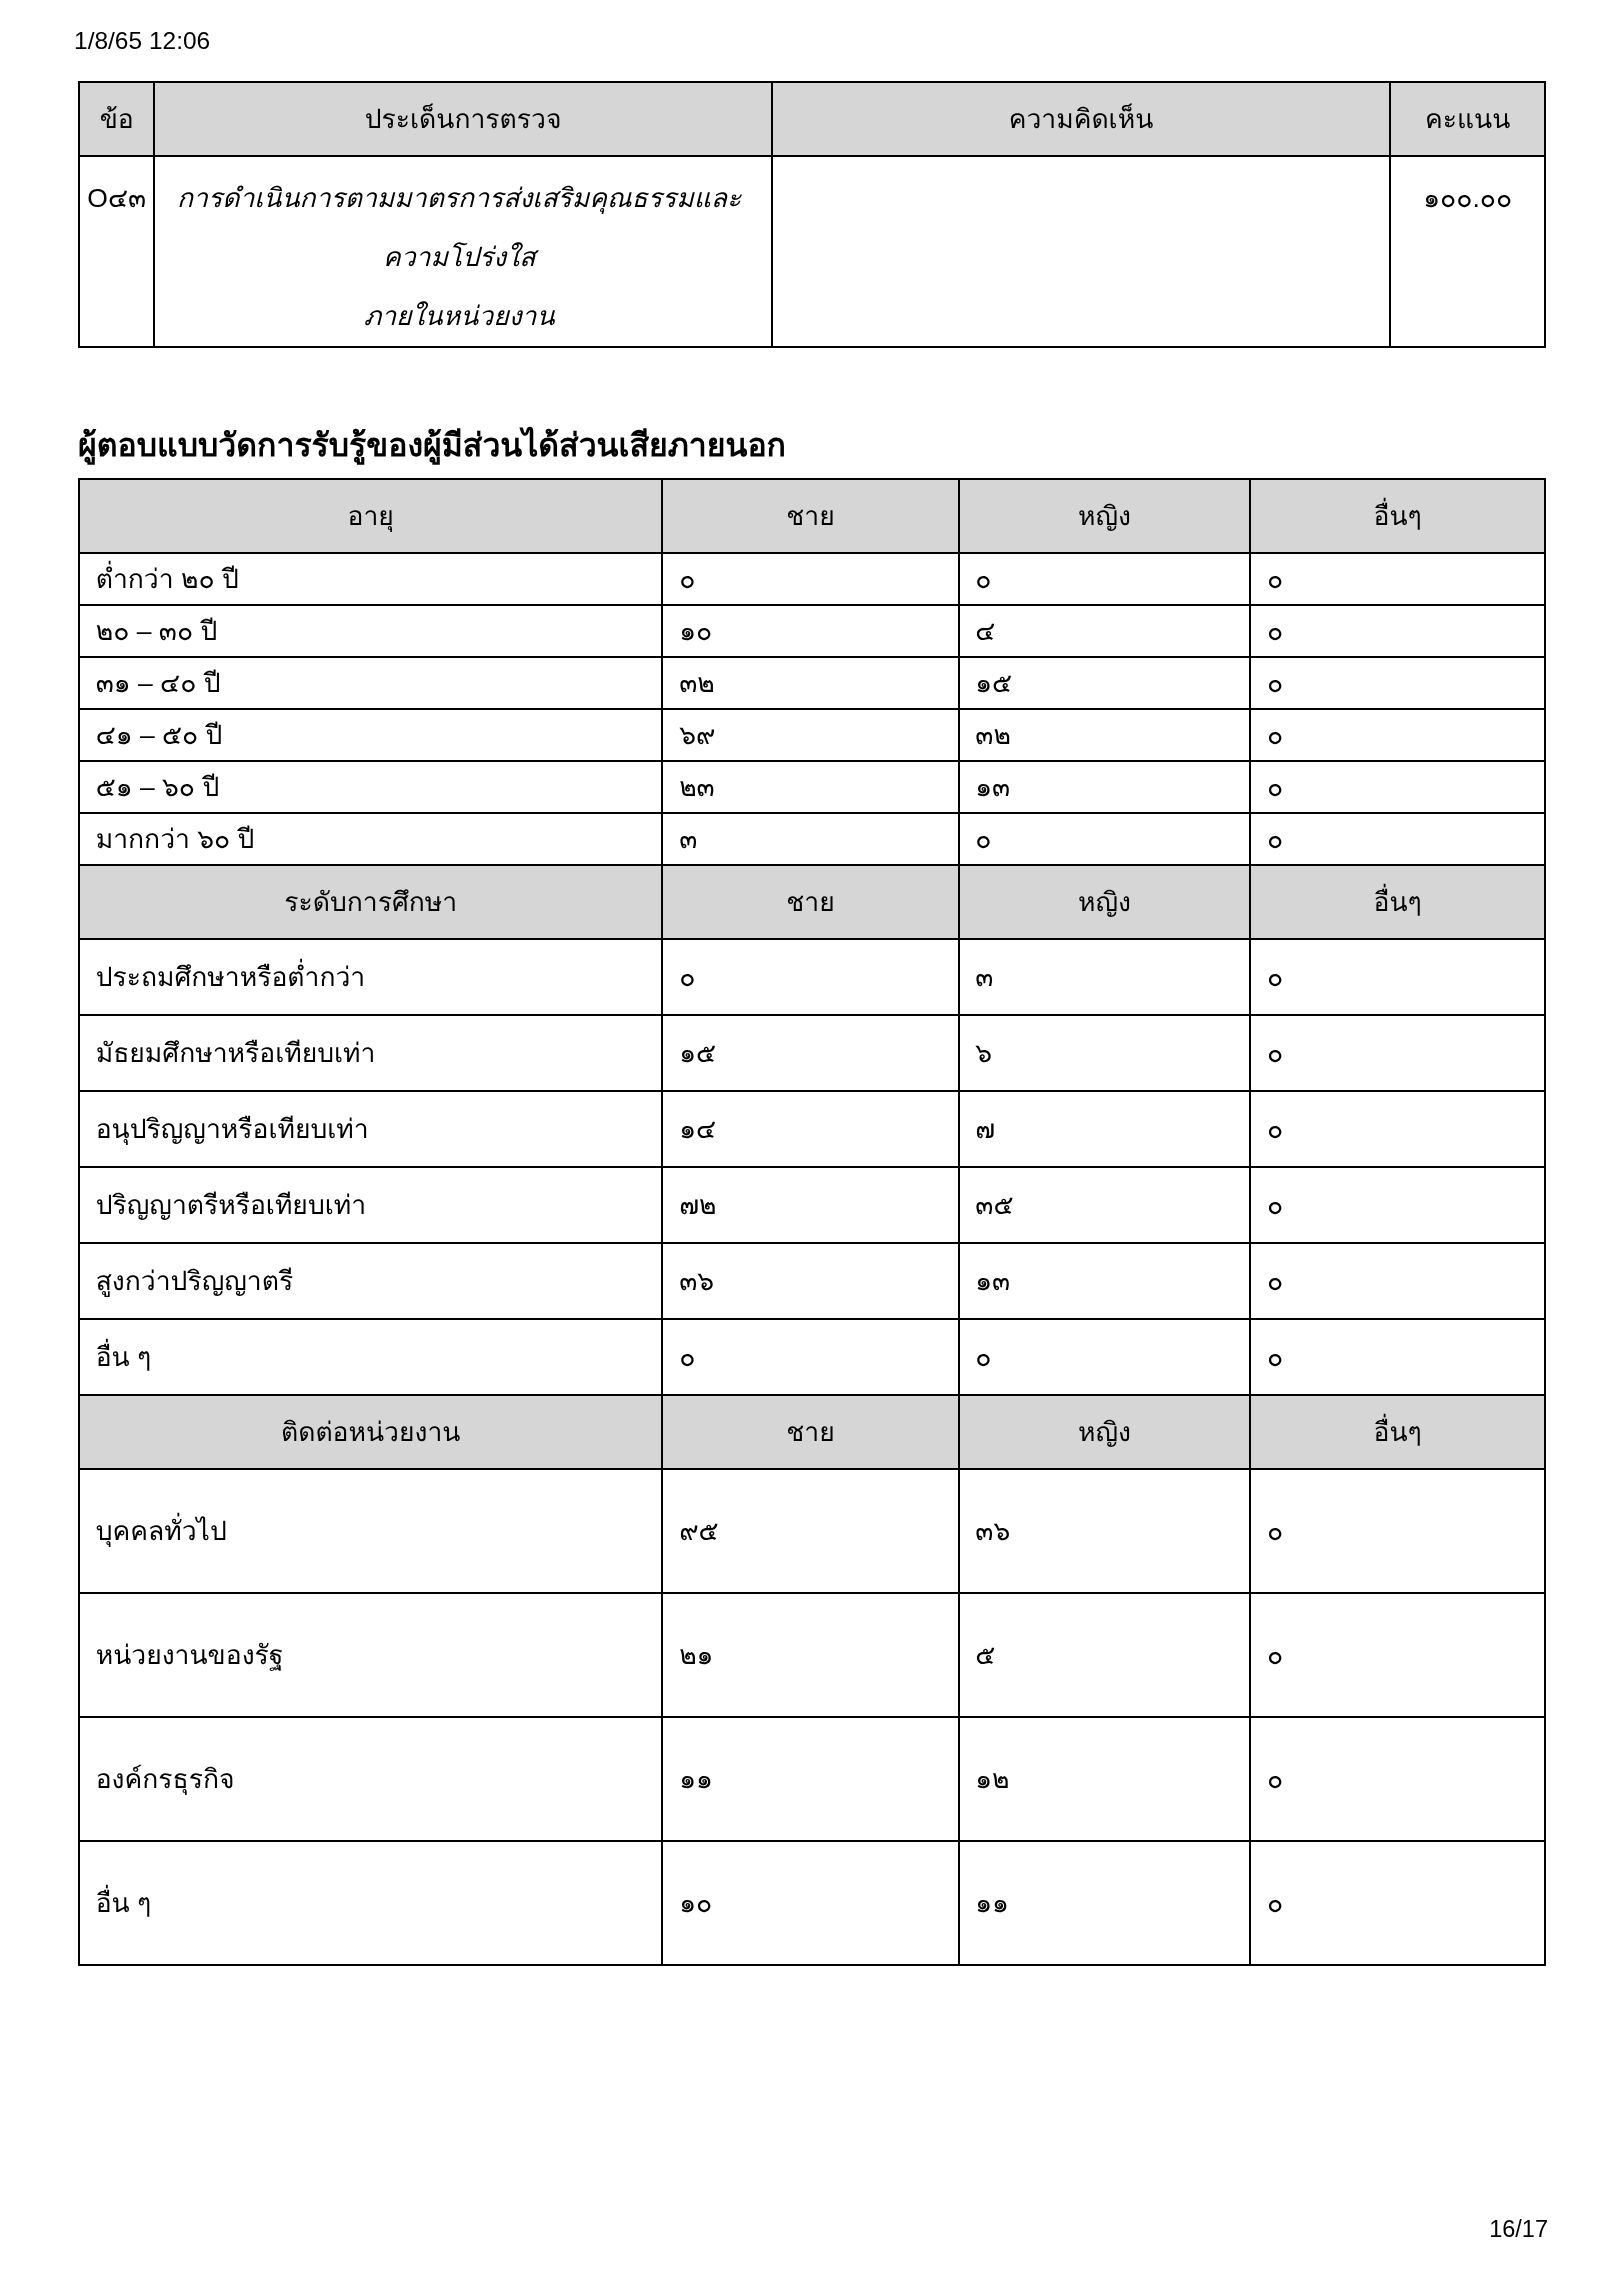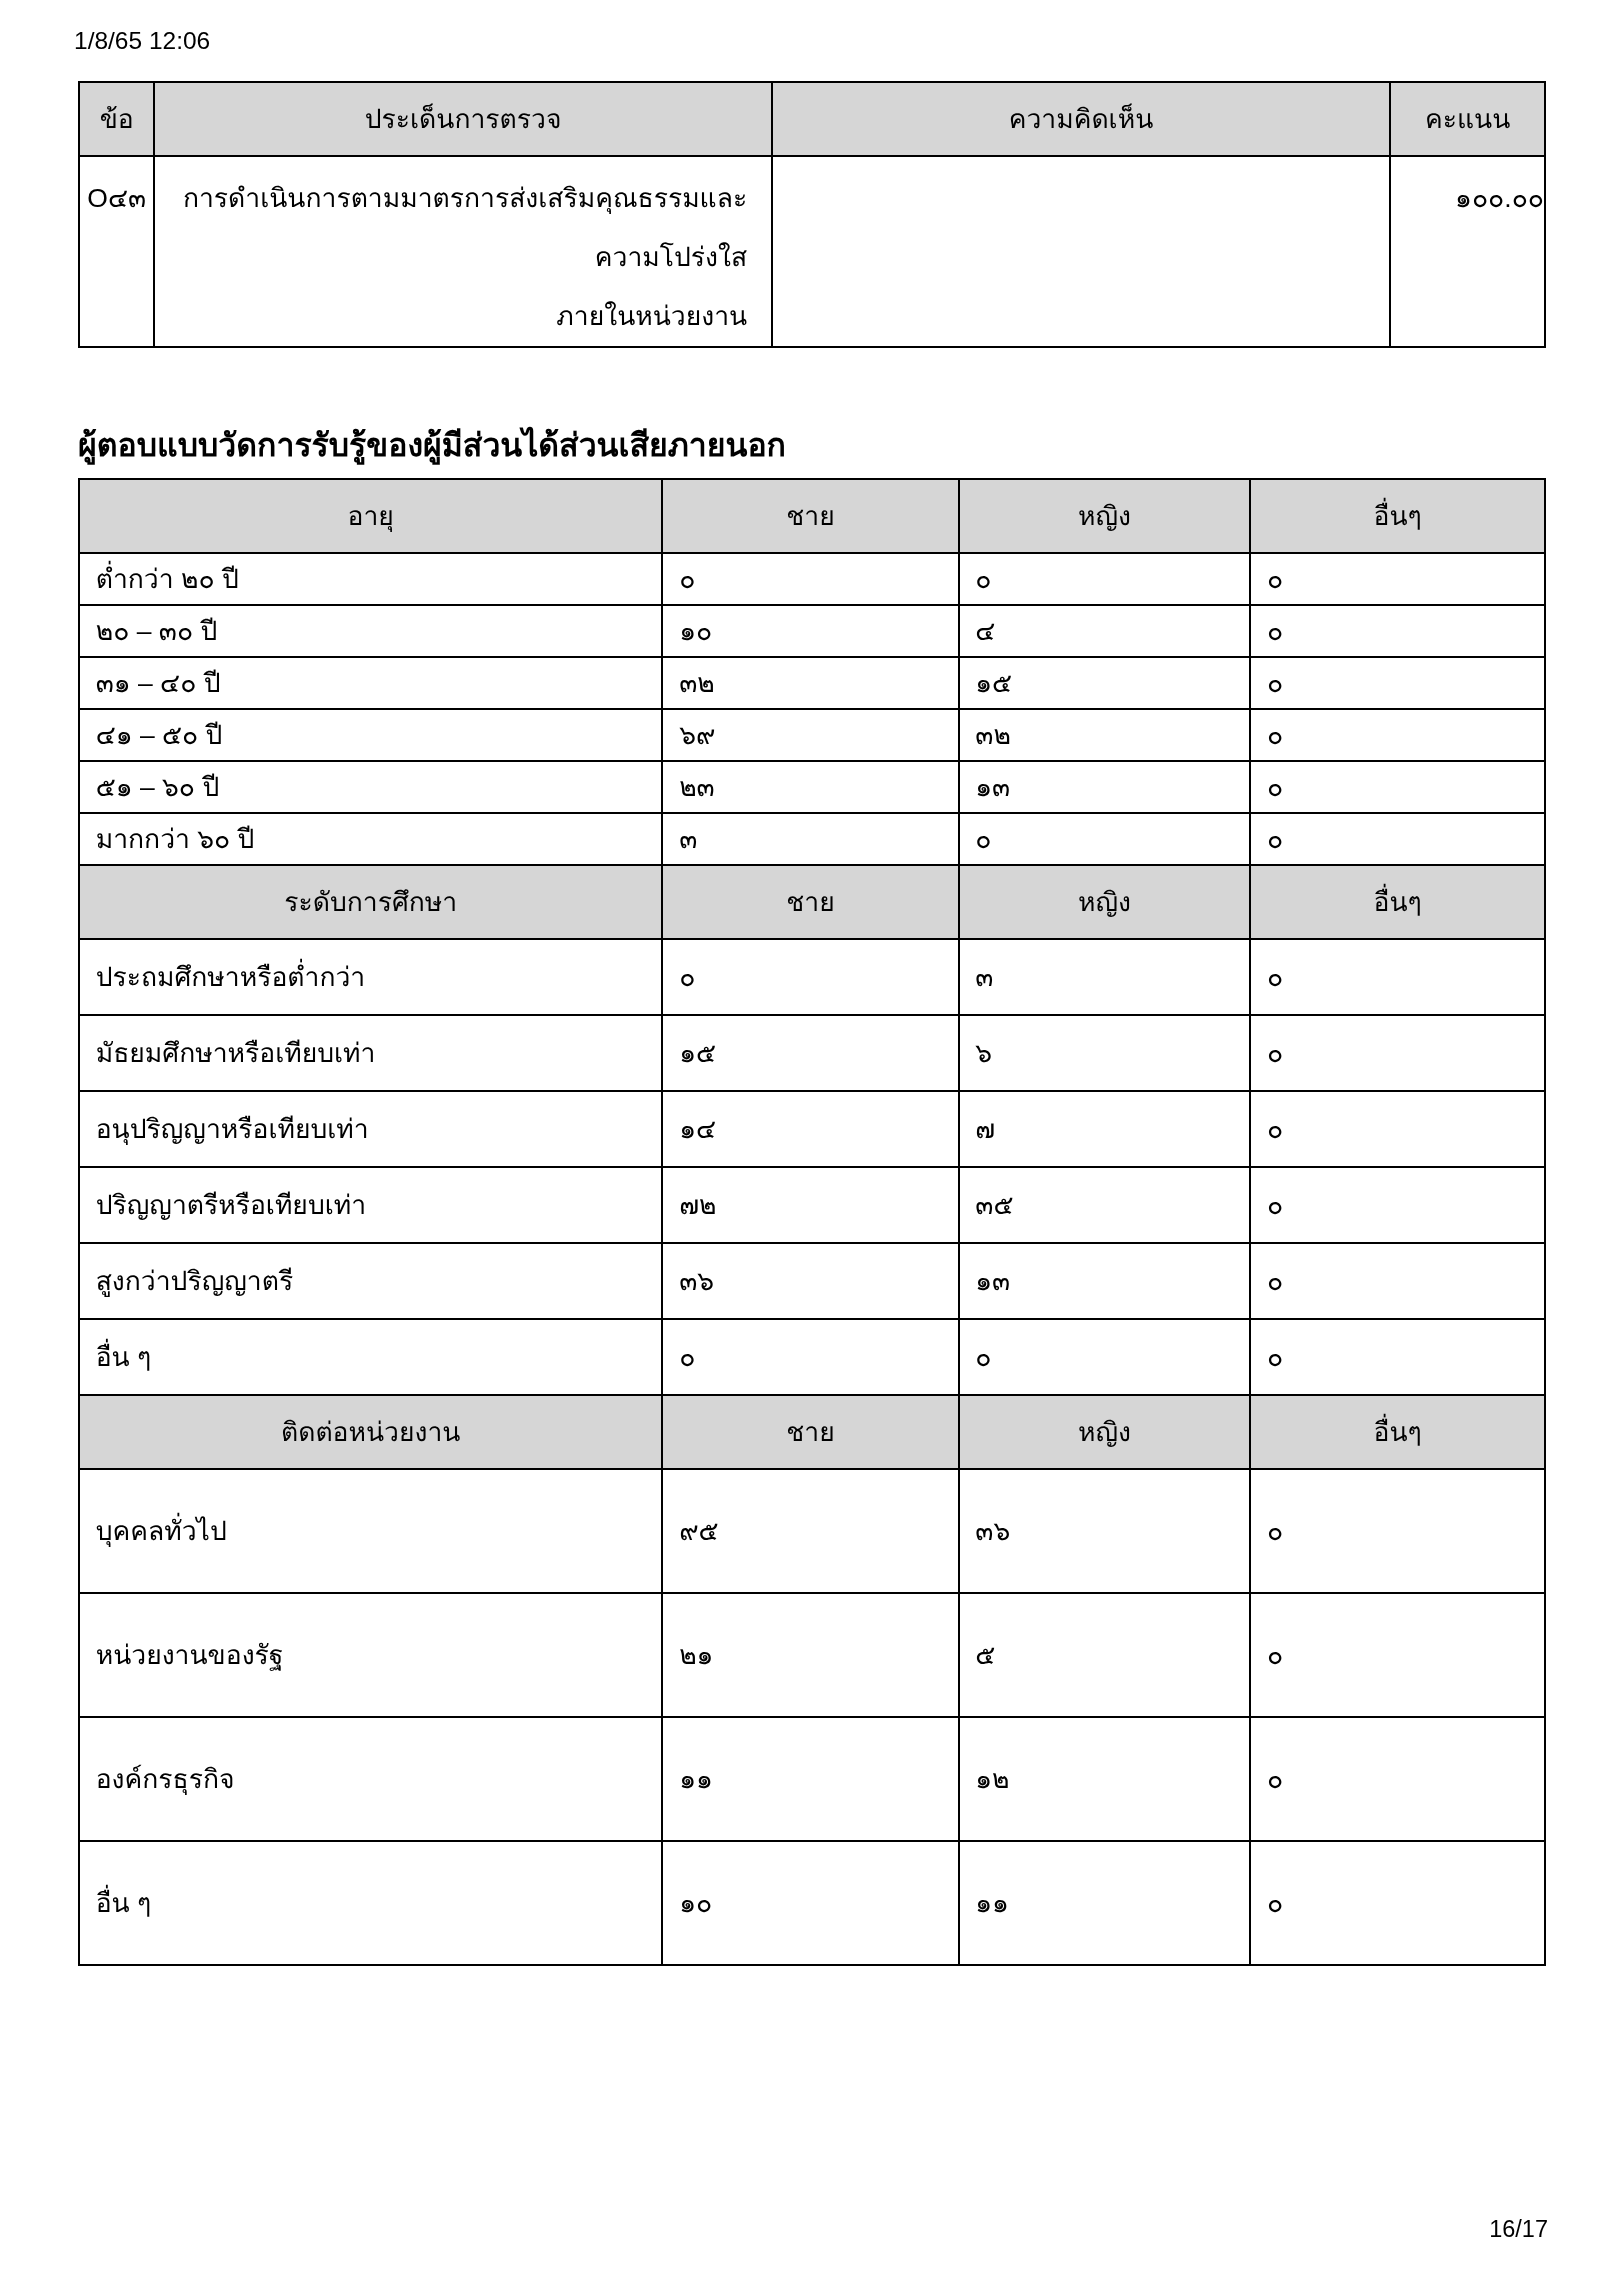--- a/index.html
+++ b/index.html
@@ -27,22 +27,22 @@
   table.t1{border:2.9px solid var(--border-c);}
   table.t2{border:2.9px solid var(--border-c);}
   th,td{border:2px solid var(--border-c);font-weight:normal;font-size:26.5px;overflow:hidden;}
   tr.hdr th{
     background:var(--header-bg);
     height:74px;text-align:center;vertical-align:middle;margin-left:16px;
   }
   
   .t1 tbody td{vertical-align:top;padding-top:11.8px;line-height:59px;height:125px;}
   .t1 .c-item{text-align:center;}
-  .t1 .c-topic{text-align:right;padding-left:15.7px;padding-right:23.5px;}
-  .t1 .c-score{text-align:right;}
+  .t1 .c-topic{text-align:center;padding-left:15.7px;padding-right:23.5px;font-style:italic;}
+  .t1 .c-score{text-align:center;}
   
   .respondents-heading{
     margin:78px 0 13.7px 0;
     font-size:32px;font-weight:bold;line-height:1.2;
   }
   
   .t2 td{vertical-align:middle;text-align:left;padding-left:15.7px;}
   .t2 tr.sec-age td{height:52px;}
   .t2 tr.sec-edu td{height:76px;}
   .t2 tr.sec-con td{height:124px;}

